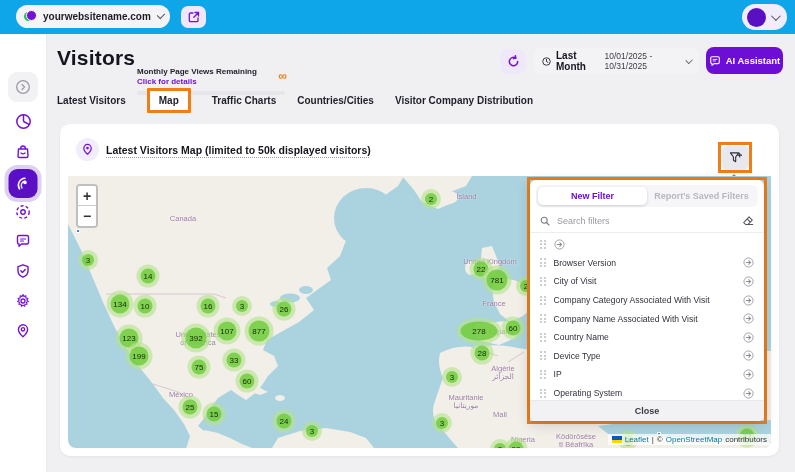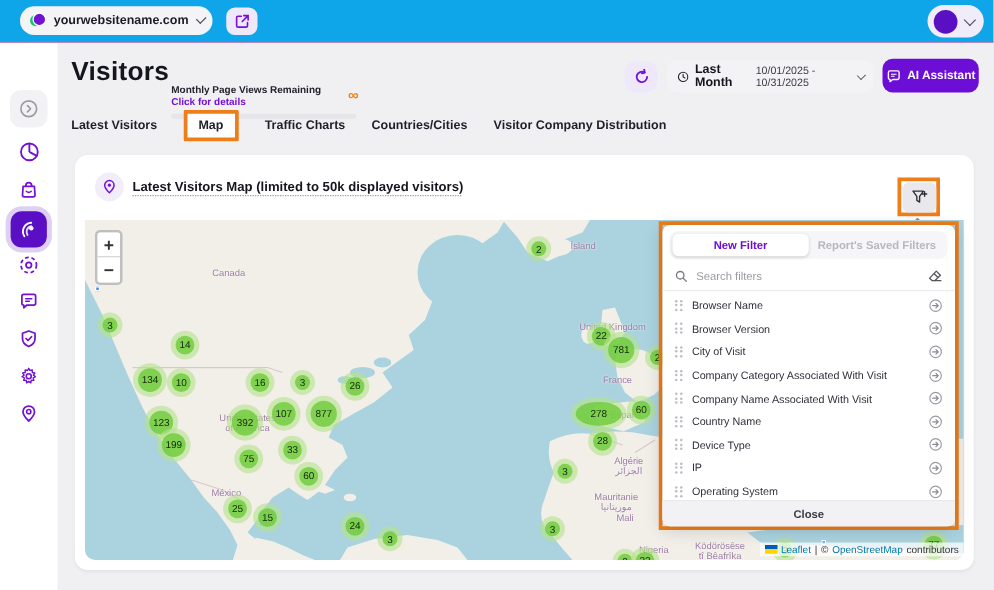--- a/index.html
+++ b/index.html
@@ -285,21 +285,21 @@
             <div>United States</div>
             <div>of America</div>
           </div>
           <div class="map-label" style="left: 113px; top: 219px;">
             <div>México</div>
           </div>
           <div class="map-label" style="left: 435px; top: 197px;">
             <div>Algérie</div>
             <div>الجزائر</div>
           </div>
-          <div class="map-label" style="left: 398px; top: 226px; margin-left: 27px;">
+          <div class="map-label" style="left: 398px; top: 226px;">
             <div>Mauritanie</div>
             <div>موريتانيا</div>
           </div>
           <div class="map-label" style="left: 432px; top: 239px;">
             <div>Mali</div>
           </div>
           <div class="map-label" style="left: 455px; top: 264px;">
             <div>Nigeria</div>
           </div>
           <div class="map-label" style="left: 508px; top: 265px;">
@@ -438,21 +438,20 @@
     <div class="panel-list" id="panel-list">
         <div class="pitem">
           <span class="drag-dots">
             <i></i>
             <i></i>
             <i></i>
             <i></i>
             <i></i>
             <i></i>
           </span>
-          <span class="plabel">Browser Name</span>
           <svg width="11" height="11" viewBox="0 0 12 12">
             <circle cx="6" cy="6" r="5" fill="none" stroke="#9a9aa3" stroke-width="1"></circle>
             <path d="M3.5,6 H8 M6.3,4 L8.3,6 L6.3,8" fill="none" stroke="#8a8a92" stroke-width="1.1" stroke-linecap="round" stroke-linejoin="round"></path>
           </svg>
         </div>
         <div class="pitem">
           <span class="drag-dots">
             <i></i>
             <i></i>
             <i></i>

